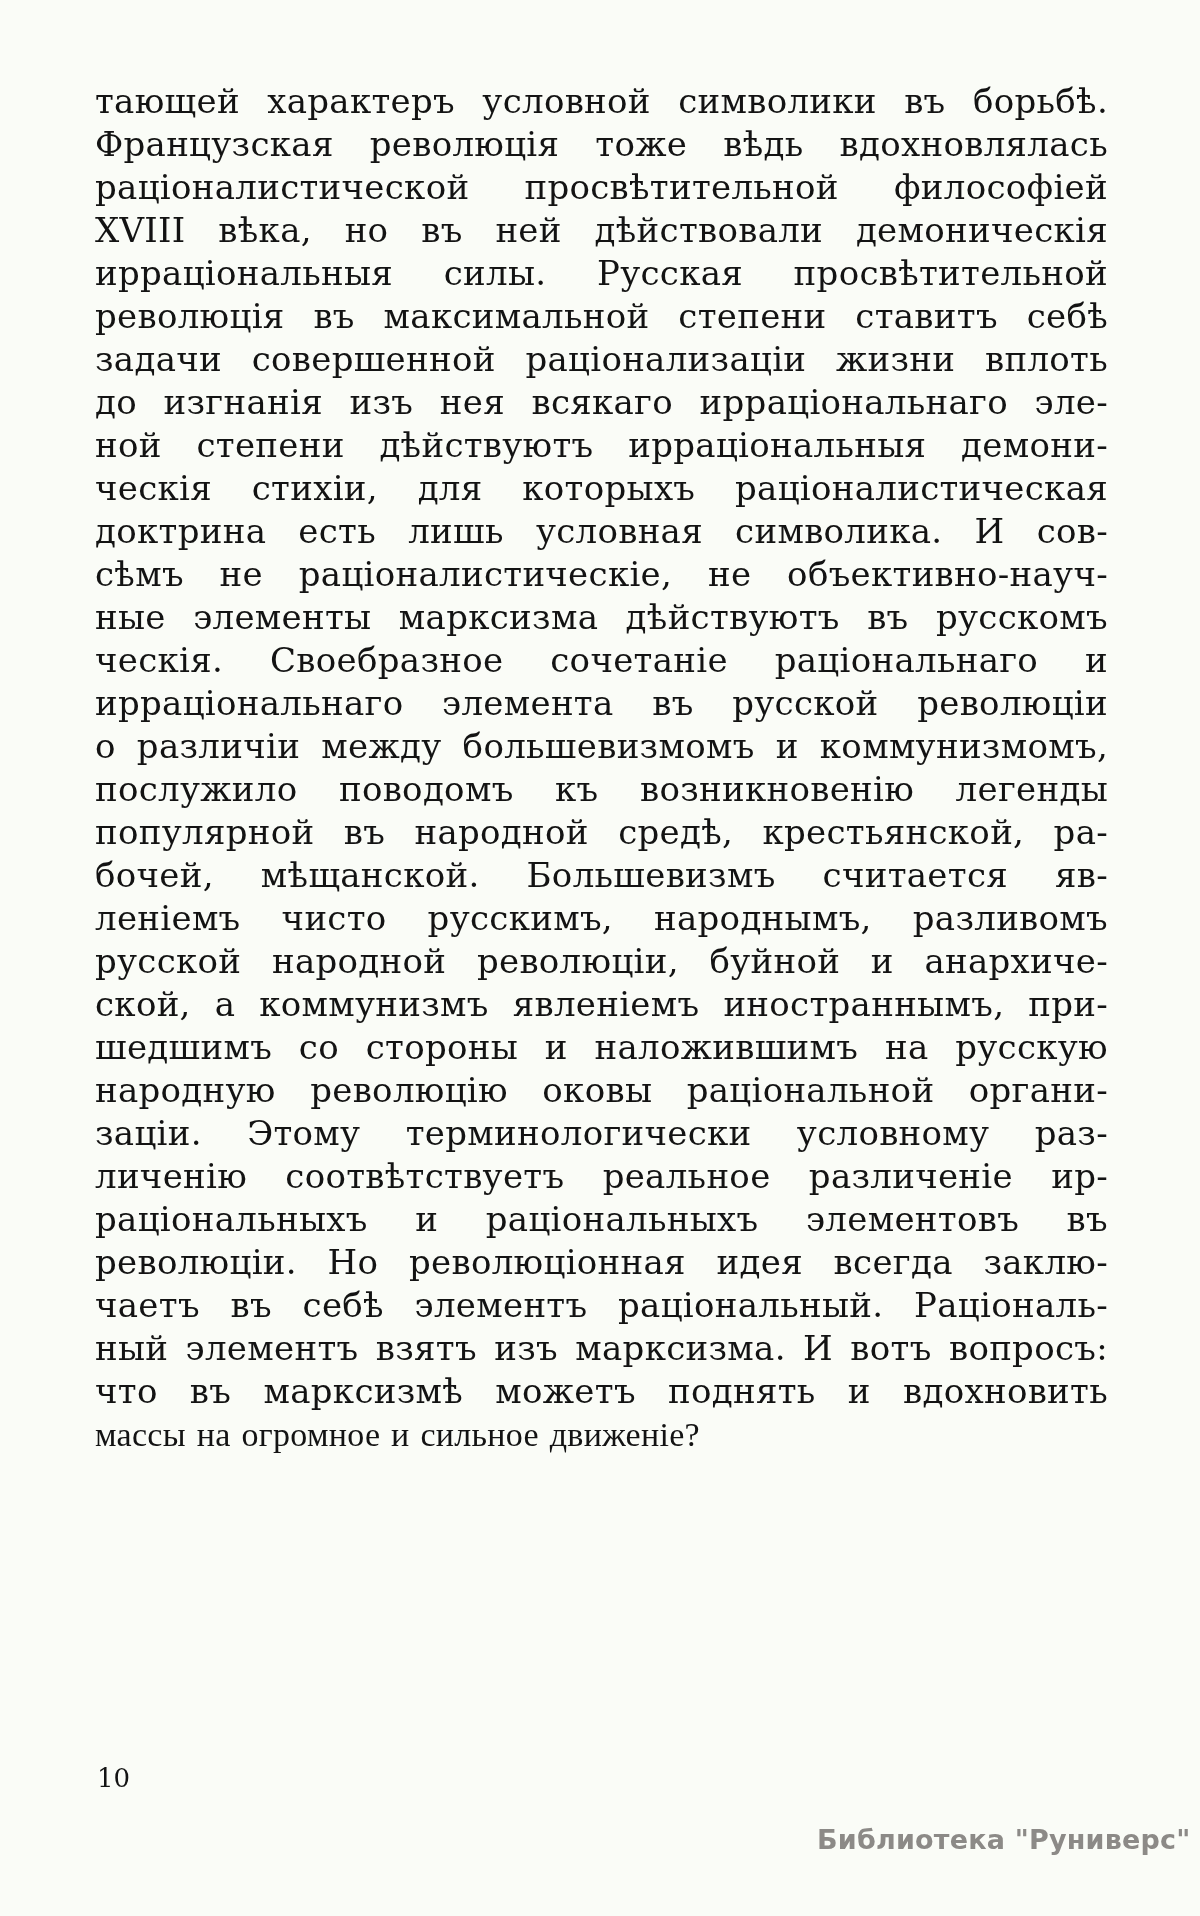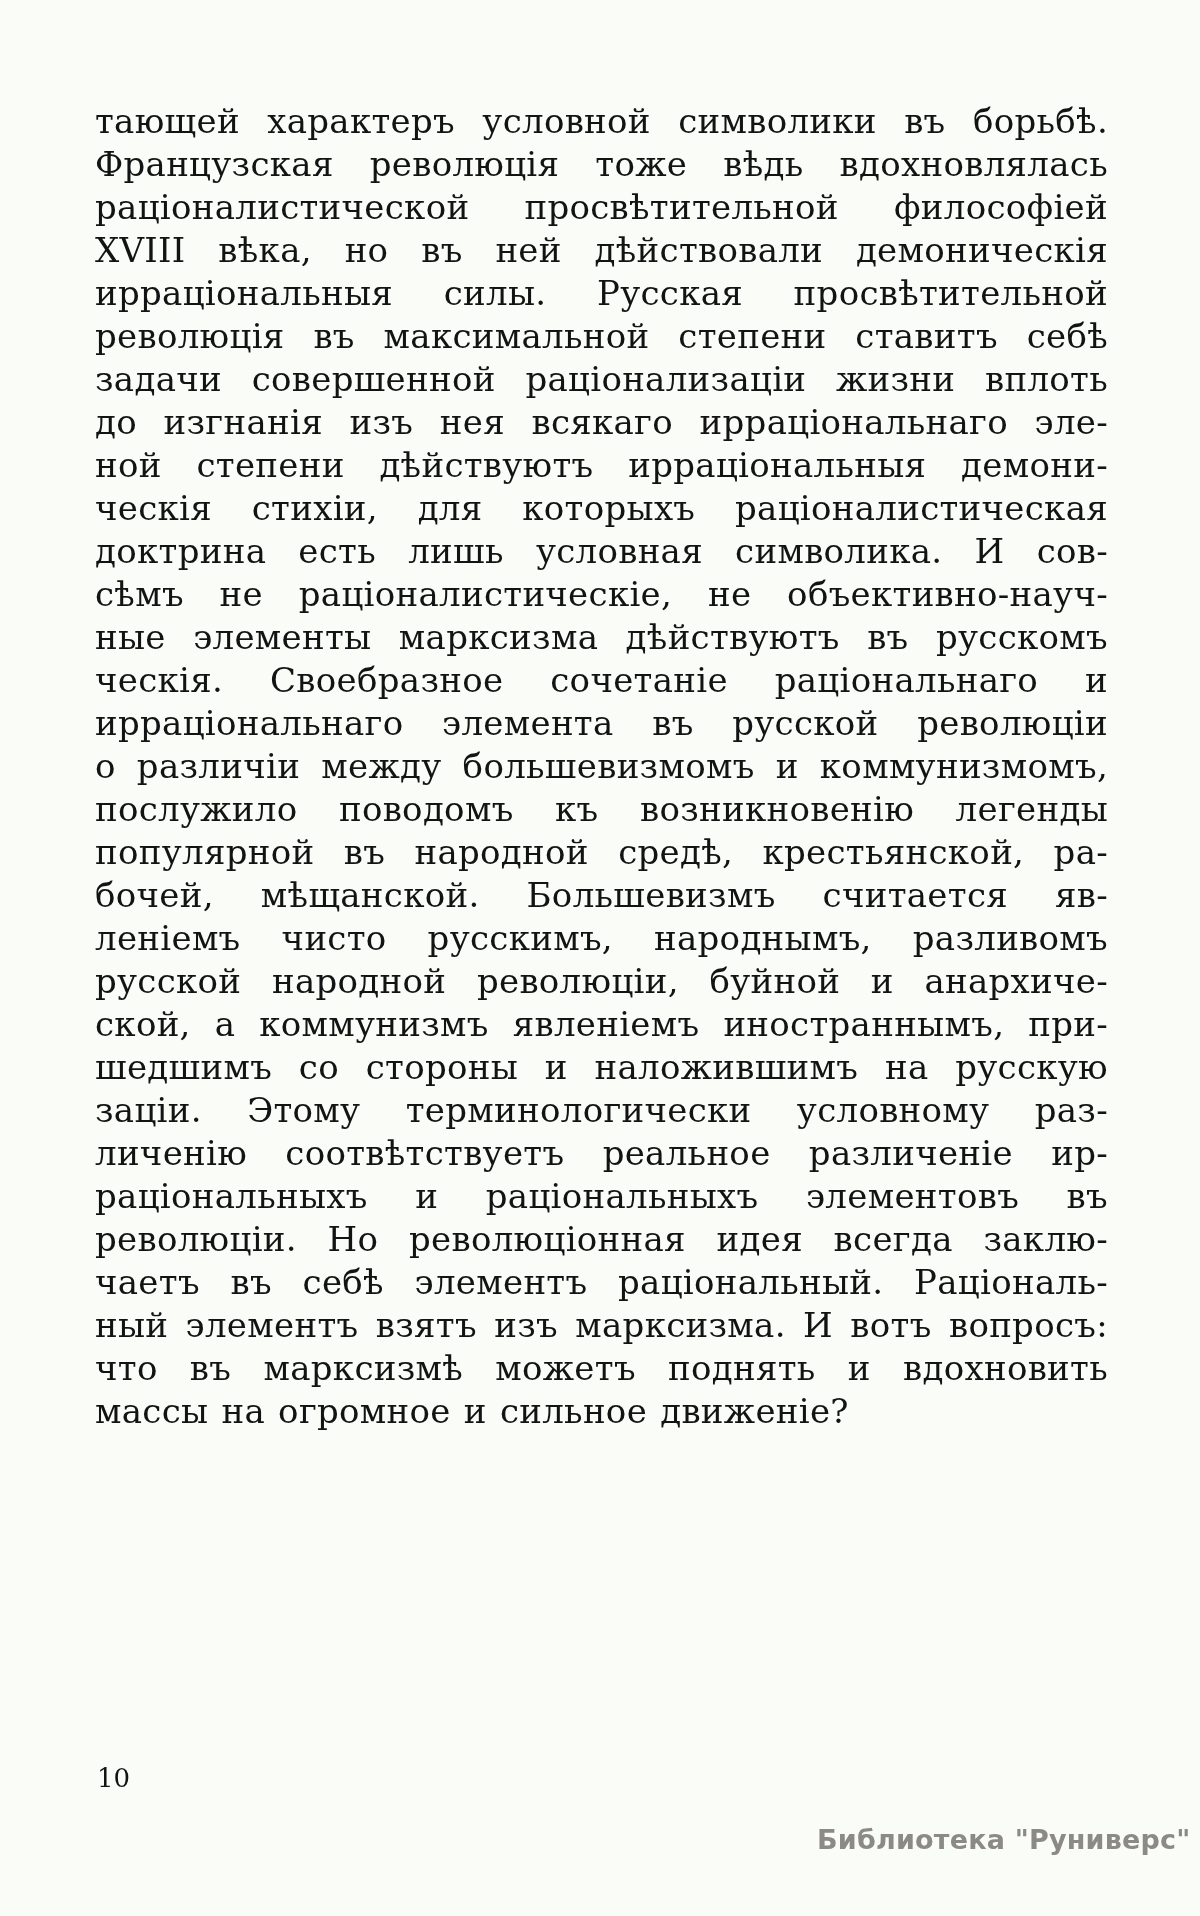--- a/index.html
+++ b/index.html
@@ -14,36 +14,37 @@
     overflow: hidden;
     font-family: "DejaVu Serif", serif;
   }
   .scan-page {
     position: absolute;
     inset: 0;
   }
   .text-block {
     position: absolute;
     left: 95px;
-    top: 100px;
+    top: 80px;
     width: 1013px;
     color: #131313;
   }
   .line {
     font-size: 34px;
     line-height: 43px;
     height: 43px;
     white-space: nowrap;
     text-align: justify;
     text-align-last: justify;
     letter-spacing: 0.3px;
     word-spacing: 2px;
   }
   .line.last {
     text-align-last: left;
+    font-family: Liberation Serif, serif;
   }
   .page-number {
     position: absolute;
     left: 97px;
     top: 1763px;
     font-size: 26px;
     color: #131313;
   }
   .watermark {
     position: absolute;
@@ -77,20 +78,21 @@
       <div class="line">ческія. Своебразное сочетаніе раціональнаго и</div>
       <div class="line">ирраціональнаго элемента въ русской революціи</div>
       <div class="line">о различіи между большевизмомъ и коммунизмомъ,</div>
       <div class="line">послужило поводомъ  къ возникновенію легенды</div>
       <div class="line">популярной въ народной средѣ, крестьянской, ра-</div>
       <div class="line">бочей, мѣщанской. Большевизмъ считается яв-</div>
       <div class="line">леніемъ чисто русскимъ, народнымъ, разливомъ</div>
       <div class="line">русской народной революціи, буйной и анархиче-</div>
       <div class="line">ской, а коммунизмъ явленіемъ иностраннымъ, при-</div>
       <div class="line">шедшимъ со стороны и  наложившимъ на русскую</div>
+      <div class="line">народную революцію оковы раціональной органи-</div>
       <div class="line">заціи. Этому терминологически  условному  раз-</div>
       <div class="line">личенію соотвѣтствуетъ реальное различеніе ир-</div>
       <div class="line">раціональныхъ и раціональныхъ элементовъ въ</div>
       <div class="line">революціи. Но революціонная идея всегда заклю-</div>
       <div class="line">чаетъ въ себѣ элементъ раціональный. Раціональ-</div>
       <div class="line">ный элементъ взятъ изъ марксизма. И вотъ вопросъ:</div>
       <div class="line">что въ марксизмѣ можетъ поднять и вдохновить</div>
       <div class="line last">массы на огромное и сильное движеніе?</div>
     </div>
   <div class="page-number">10</div>

